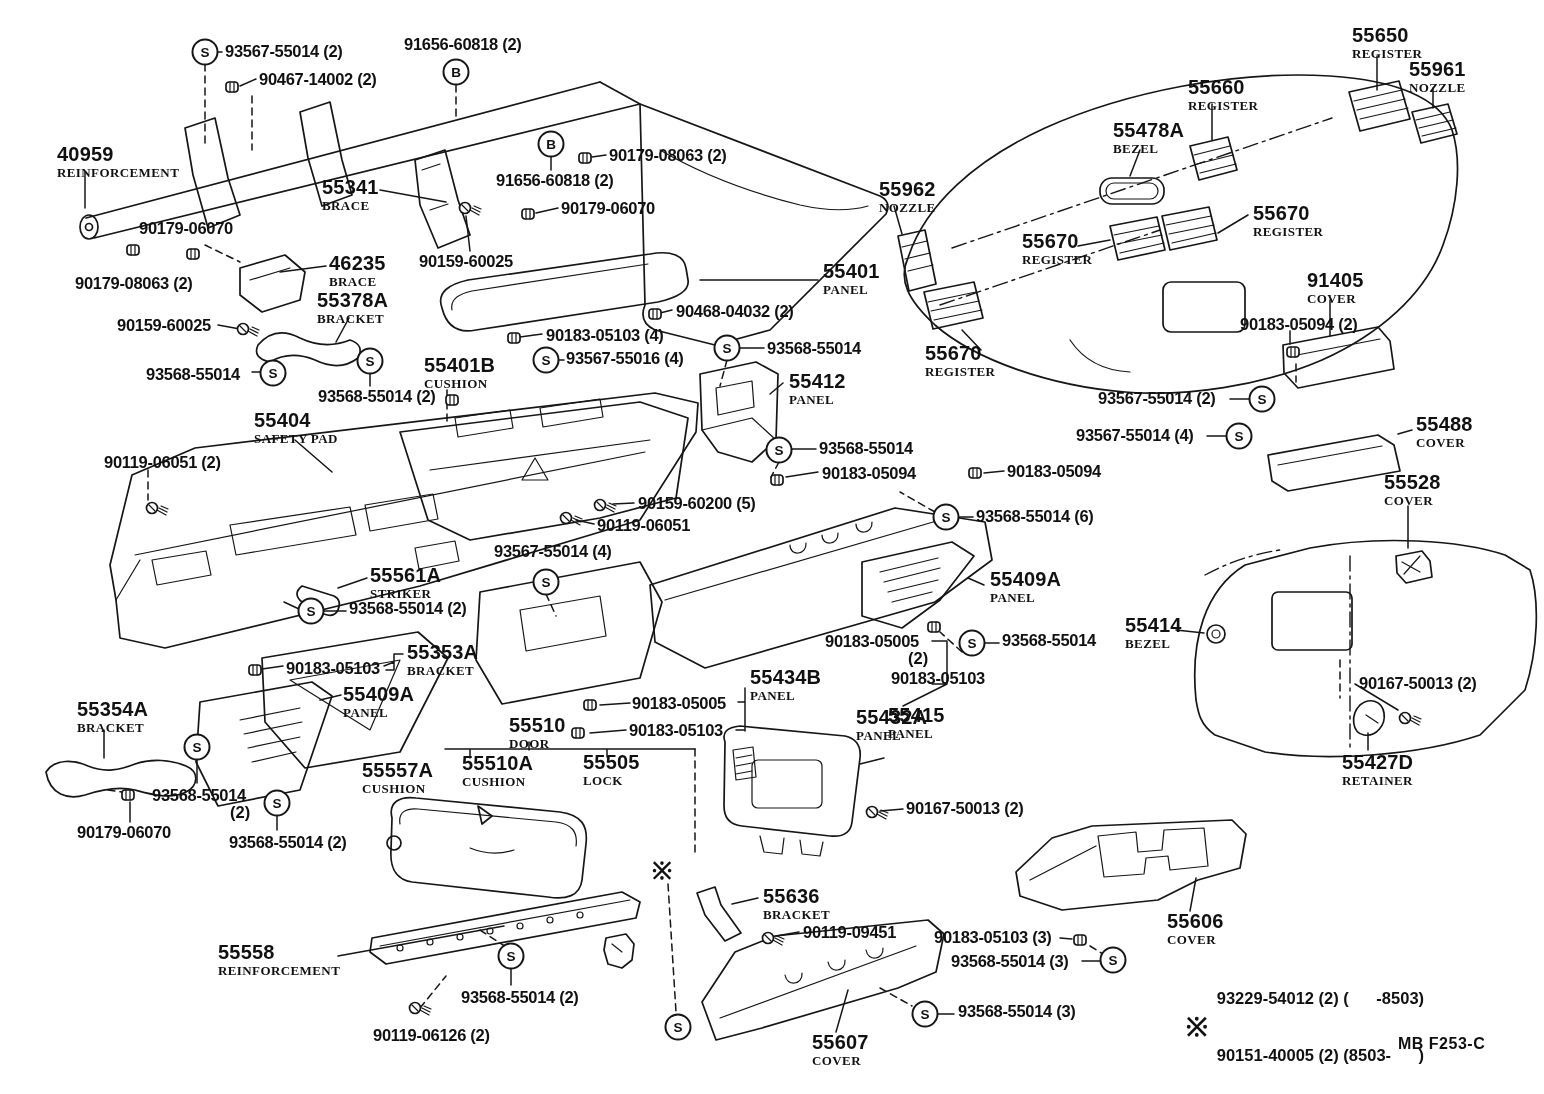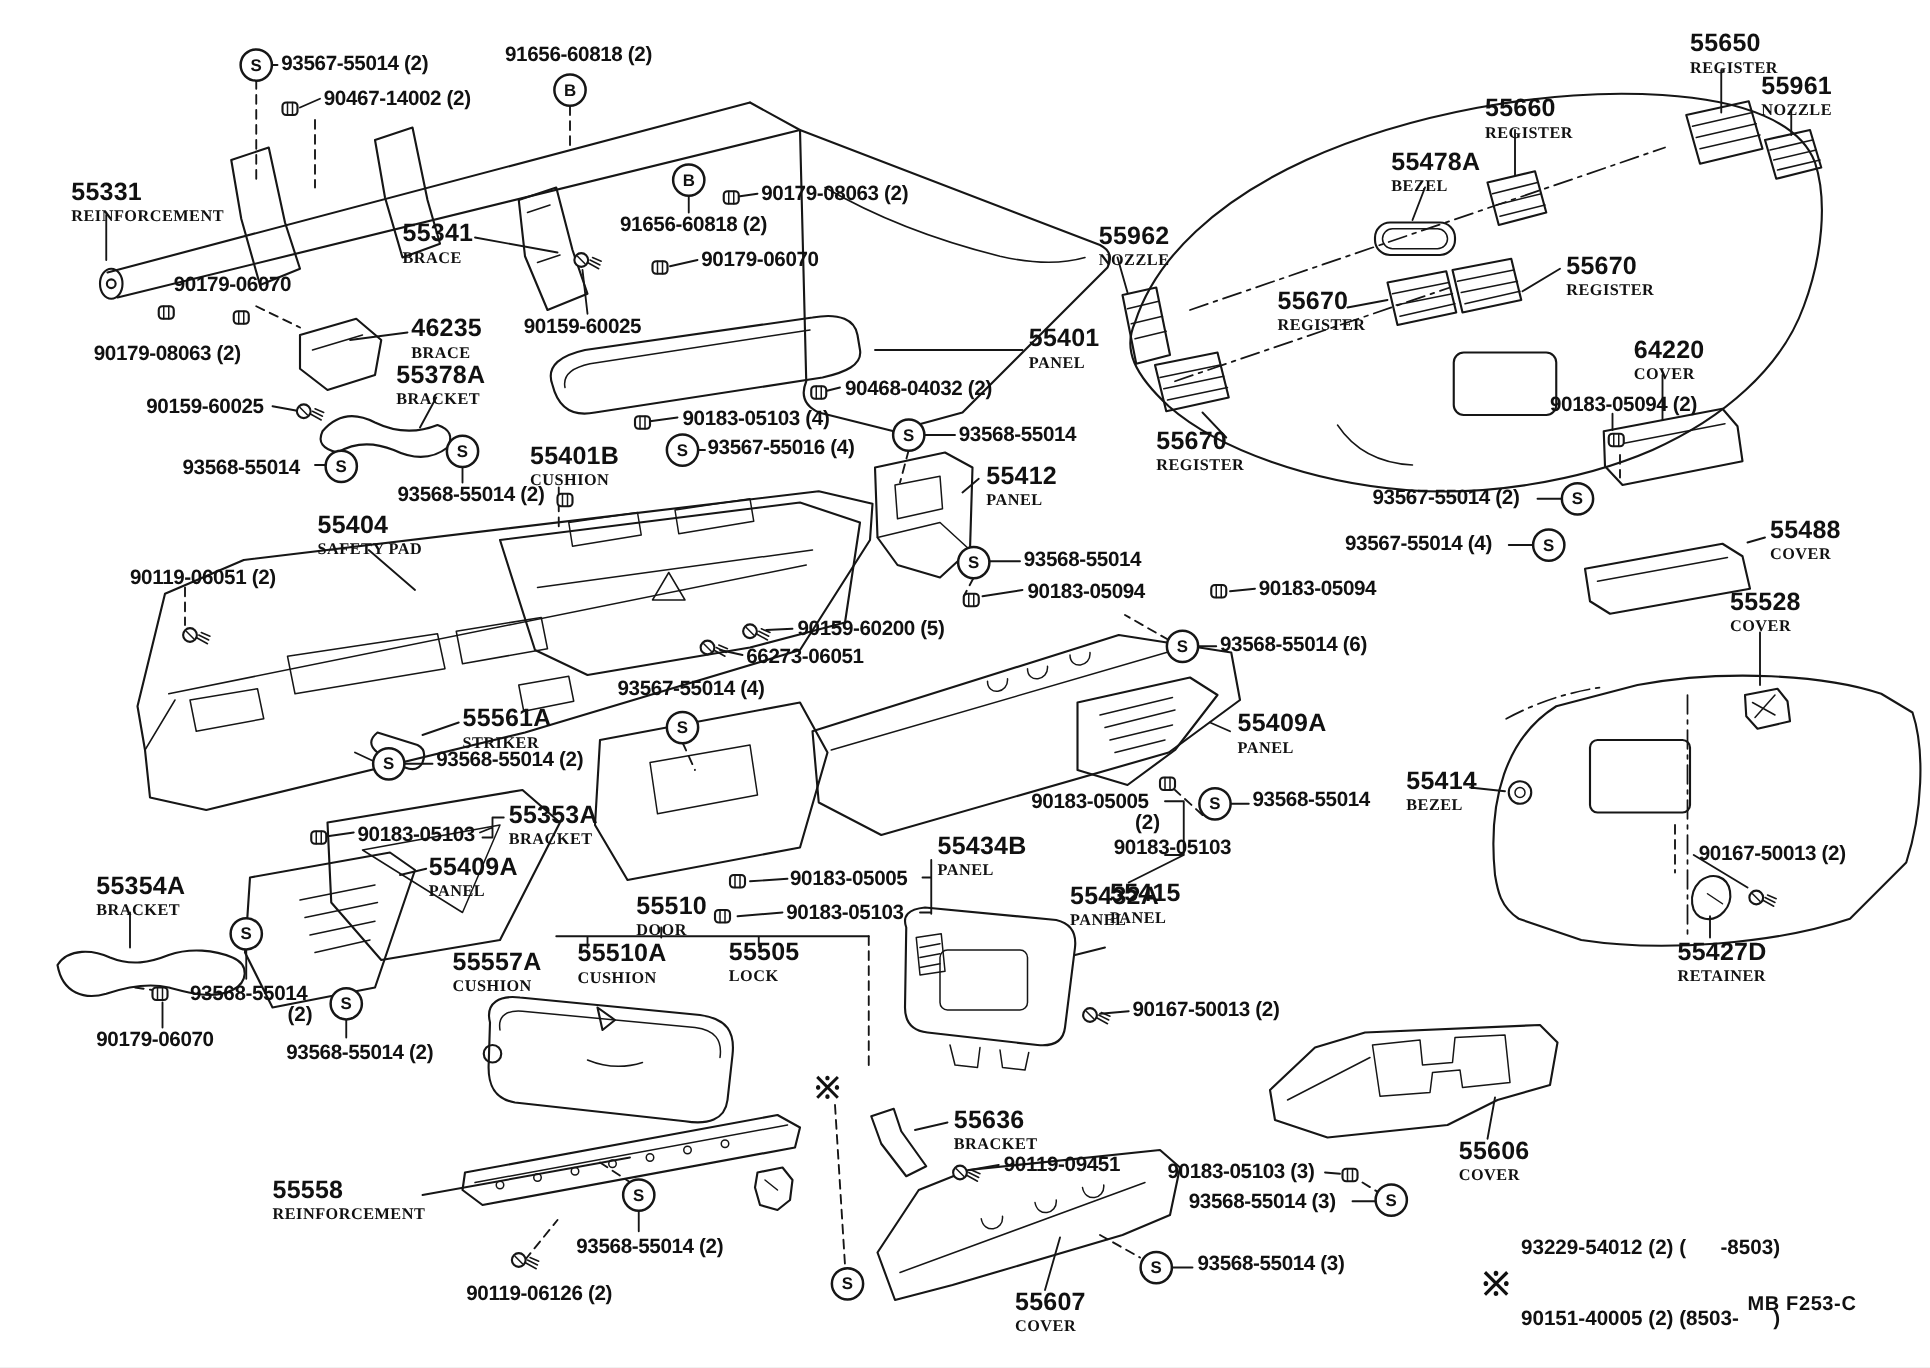--- a/index.html
+++ b/index.html
@@ -232,21 +232,21 @@
       <use href="#screw" x="415" y="1008"></use>
         <use href="#screw" x="768" y="938"></use>
       <use href="#screw" x="243" y="329"></use>
     </g>
   </svg>
 
   <div>
       <div class="label" style="left: 225px; top: 43px;"><div class="part">93567-55014 (2)</div></div>
       <div class="label" style="left: 259px; top: 71px; text-align: center;"><div class="part">90467-14002 (2)</div></div>
       <div class="label" style="left: 404px; top: 36px;"><div class="part">91656-60818 (2)</div></div>
-      <div class="label major" style="left: 57px; top: 144px;"><div class="part">55331</div><div class="name">REINFORCEMENT</div></div>
+      <div class="label major" style="left: 57px; top: 144px;"><div class="part">40959</div><div class="name">REINFORCEMENT</div></div>
       <div class="label major" style="left: 322px; top: 177px;"><div class="part">55341</div><div class="name">BRACE</div></div>
       <div class="label" style="left: 496px; top: 172px;"><div class="part">91656-60818 (2)</div></div>
       <div class="label" style="left: 609px; top: 147px;"><div class="part">90179-08063 (2)</div></div>
       <div class="label" style="left: 561px; top: 200px;"><div class="part">90179-06070</div></div>
       <div class="label" style="left: 139px; top: 220px;"><div class="part">90179-06070</div></div>
       <div class="label" style="left: 75px; top: 275px;"><div class="part">90179-08063 (2)</div></div>
       <div class="label major" style="left: 329px; top: 253px;"><div class="part">46235</div><div class="name">BRACE</div></div>
       <div class="label major" style="left: 317px; top: 290px;"><div class="part">55378A</div><div class="name">BRACKET</div></div>
       <div class="label" style="left: 117px; top: 317px;"><div class="part">90159-60025</div></div>
       <div class="label" style="left: 419px; top: 253px;"><div class="part">90159-60025</div></div>
@@ -262,32 +262,32 @@
       <div class="label" style="left: 676px; top: 303px;"><div class="part">90468-04032 (2)</div></div>
       <div class="label major" style="left: 823px; top: 261px;"><div class="part">55401</div><div class="name">PANEL</div></div>
       <div class="label major" style="left: 879px; top: 179px;"><div class="part">55962</div><div class="name">NOZZLE</div></div>
       <div class="label major" style="left: 1113px; top: 120px;"><div class="part">55478A</div><div class="name">BEZEL</div></div>
       <div class="label major" style="left: 1188px; top: 77px;"><div class="part">55660</div><div class="name">REGISTER</div></div>
       <div class="label major" style="left: 1352px; top: 25px;"><div class="part">55650</div><div class="name">REGISTER</div></div>
       <div class="label major" style="left: 1409px; top: 59px;"><div class="part">55961</div><div class="name">NOZZLE</div></div>
       <div class="label major" style="left: 1253px; top: 203px;"><div class="part">55670</div><div class="name">REGISTER</div></div>
       <div class="label major" style="left: 1022px; top: 231px;"><div class="part">55670</div><div class="name">REGISTER</div></div>
       <div class="label major" style="left: 925px; top: 343px;"><div class="part">55670</div><div class="name">REGISTER</div></div>
-      <div class="label major" style="left: 1307px; top: 270px;"><div class="part">64220</div><div class="name">COVER</div></div>
+      <div class="label major" style="left: 1307px; top: 270px;"><div class="part">91405</div><div class="name">COVER</div></div>
       <div class="label" style="left: 1240px; top: 316px;"><div class="part">90183-05094 (2)</div></div>
       <div class="label" style="left: 1098px; top: 390px;"><div class="part">93567-55014 (2)</div></div>
       <div class="label" style="left: 1076px; top: 427px;"><div class="part">93567-55014 (4)</div></div>
       <div class="label major" style="left: 1416px; top: 414px;"><div class="part">55488</div><div class="name">COVER</div></div>
       <div class="label major" style="left: 1384px; top: 472px;"><div class="part">55528</div><div class="name">COVER</div></div>
       <div class="label" style="left: 819px; top: 440px;"><div class="part">93568-55014</div></div>
       <div class="label" style="left: 822px; top: 465px;"><div class="part">90183-05094</div></div>
       <div class="label" style="left: 1007px; top: 463px;"><div class="part">90183-05094</div></div>
       <div class="label" style="left: 976px; top: 508px;"><div class="part">93568-55014 (6)</div></div>
       <div class="label" style="left: 638px; top: 495px;"><div class="part">90159-60200 (5)</div></div>
-      <div class="label" style="left: 597px; top: 517px;"><div class="part">66273-06051</div></div>
+      <div class="label" style="left: 597px; top: 517px;"><div class="part">90119-06051</div></div>
       <div class="label" style="left: 494px; top: 543px;"><div class="part">93567-55014 (4)</div></div>
       <div class="label major" style="left: 370px; top: 565px;"><div class="part">55561A</div><div class="name">STRIKER</div></div>
       <div class="label" style="left: 349px; top: 600px;"><div class="part">93568-55014 (2)</div></div>
       <div class="label major" style="left: 407px; top: 642px;"><div class="part">55353A</div><div class="name">BRACKET</div></div>
       <div class="label" style="left: 286px; top: 660px;"><div class="part">90183-05103</div></div>
       <div class="label major" style="left: 343px; top: 684px;"><div class="part">55409A</div><div class="name">PANEL</div></div>
       <div class="label major" style="left: 77px; top: 699px;"><div class="part">55354A</div><div class="name">BRACKET</div></div>
       <div class="label" style="left: 152px; top: 787px;"><div class="part">93568-55014</div><div class="sub" style="margin-left: 78px;">(2)</div></div>
       <div class="label" style="left: 77px; top: 824px;"><div class="part">90179-06070</div></div>
       <div class="label" style="left: 229px; top: 834px;"><div class="part">93568-55014 (2)</div></div>

